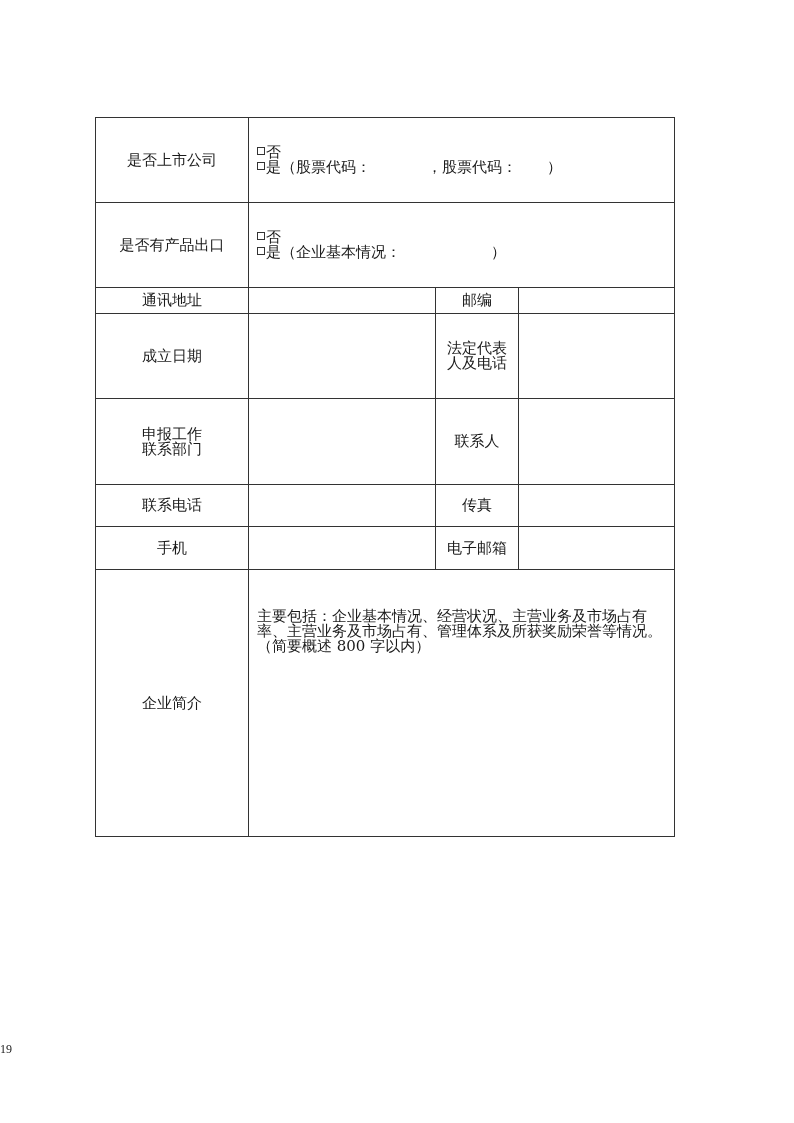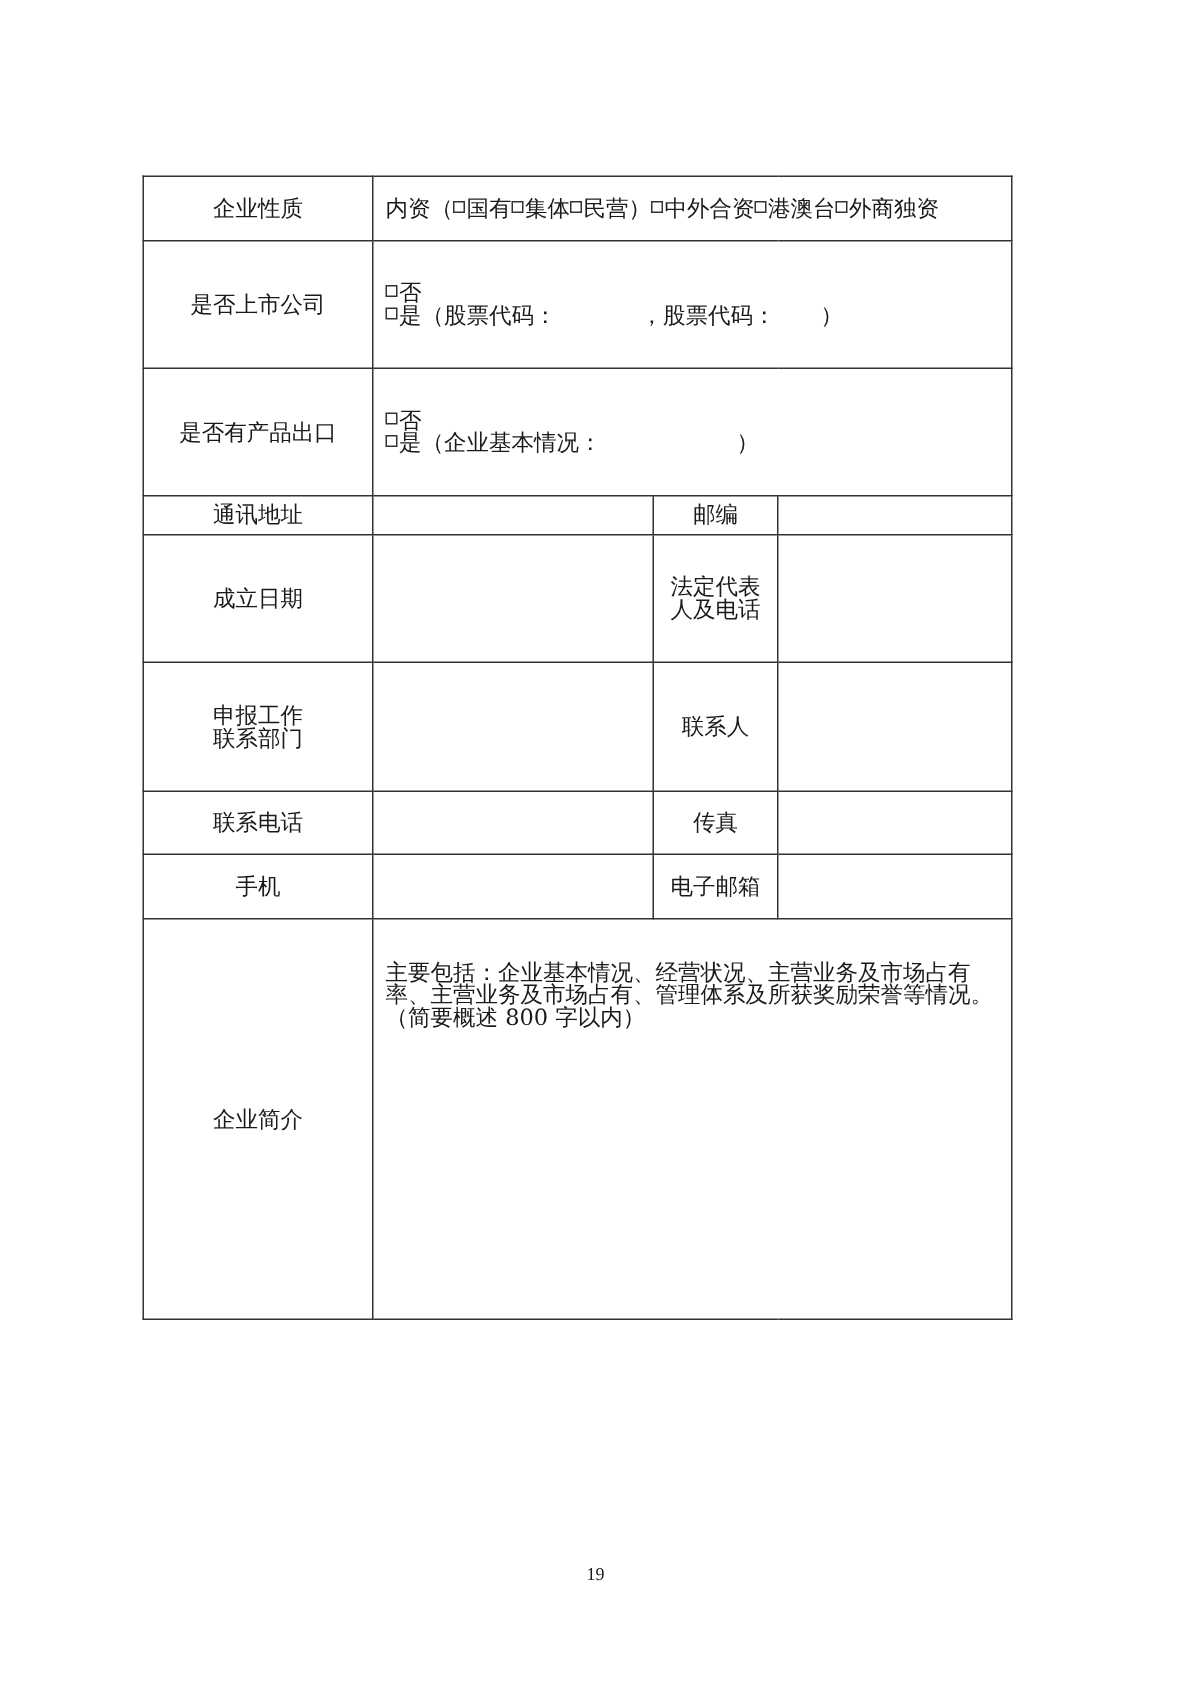--- a/index.html
+++ b/index.html
@@ -8,41 +8,35 @@
   table.form { position:absolute; left:95px; top:117px; border-collapse:collapse; table-layout:fixed; width:579px; }
   table.form td { border:1.3px solid #333; font-size:15px; padding:0; vertical-align:middle; line-height:1; }
   td.lbl { text-align:center; }
   td.val { text-align:left; padding-left:8px !important; }
   .twoline { line-height:42px; }
   .opts { line-height:42px; }
   .chk { display:inline-block; width:6px; height:6px; border:1px solid #333; margin-right:1px; vertical-align:2px; }
   .intro { padding:12px 6px 0 8px !important; vertical-align:top !important; line-height:42px; font-size:15px; }
   .intro p { margin:20px 0 0 0; }
   .gap { display:inline-block; }
-  .pagenum { position:absolute; left:0; width:794px; top:1042px; text-align:center; font-size:12px; font-family:"Liberation Serif",serif; }
+  .pagenum { position:absolute; left:0; width:794px; top:1042px; text-align:left; font-size:12px; font-family:"Liberation Serif",serif; }
 </style>
 </head>
 <body>
 
 <div class="page">
 <table class="form">
   <colgroup>
     <col style="width:153px">
         <col style="width:187px">
         <col style="width:83px">
         <col style="width:156px">
   </colgroup>
 
   <tbody>
-        <tr style="height:43px">
-    <td class="lbl">企业性质</td>
-    <td class="val" colspan="3">
-      <span>内资（</span><span class="chk"></span><span>国有</span><span class="chk"></span><span>集体</span><span class="chk"></span><span>民营</span><span>）</span><span class="chk"></span><span>中外合资</span><span class="chk"></span><span>港澳台</span><span class="chk"></span><span>外商独资</span>
-    </td>
-  </tr>
 
   <tr style="height:85px">
     <td class="lbl">是否上市公司</td>
     <td class="val opts" colspan="3">
       <div><span class="chk"></span><span>否</span></div>
       <div><span class="chk"></span><span>是（股票代码：</span><span class="gap" style="width:56px"></span><span>，股票代码：</span><span class="gap" style="width:30px"></span><span>）</span></div>
     </td>
   </tr>
 
   <tr style="height:85px">
@@ -91,21 +85,21 @@
   <tr style="height:43px">
     <td class="lbl">手机</td>
     <td></td>
     <td class="lbl">电子邮箱</td>
     <td></td>
   </tr>
 
   <tr style="height:267px">
     <td class="lbl">企业简介</td>
     <td class="intro" colspan="3">
-      <p style="margin-top:16px">
+      <p style="margin-top:27px">
         <span>主要包括：企业基本情况、经营状况、主营业务及市场占有</span><br>
         <span>率、主营业务及市场占有、管理体系及所获奖励荣誉等情况。</span><br>
         <span>（简要概述 800 字以内）</span>
       </p>
     </td>
   </tr>
 </tbody>
     </table>
 
 <div class="pagenum">19</div>

